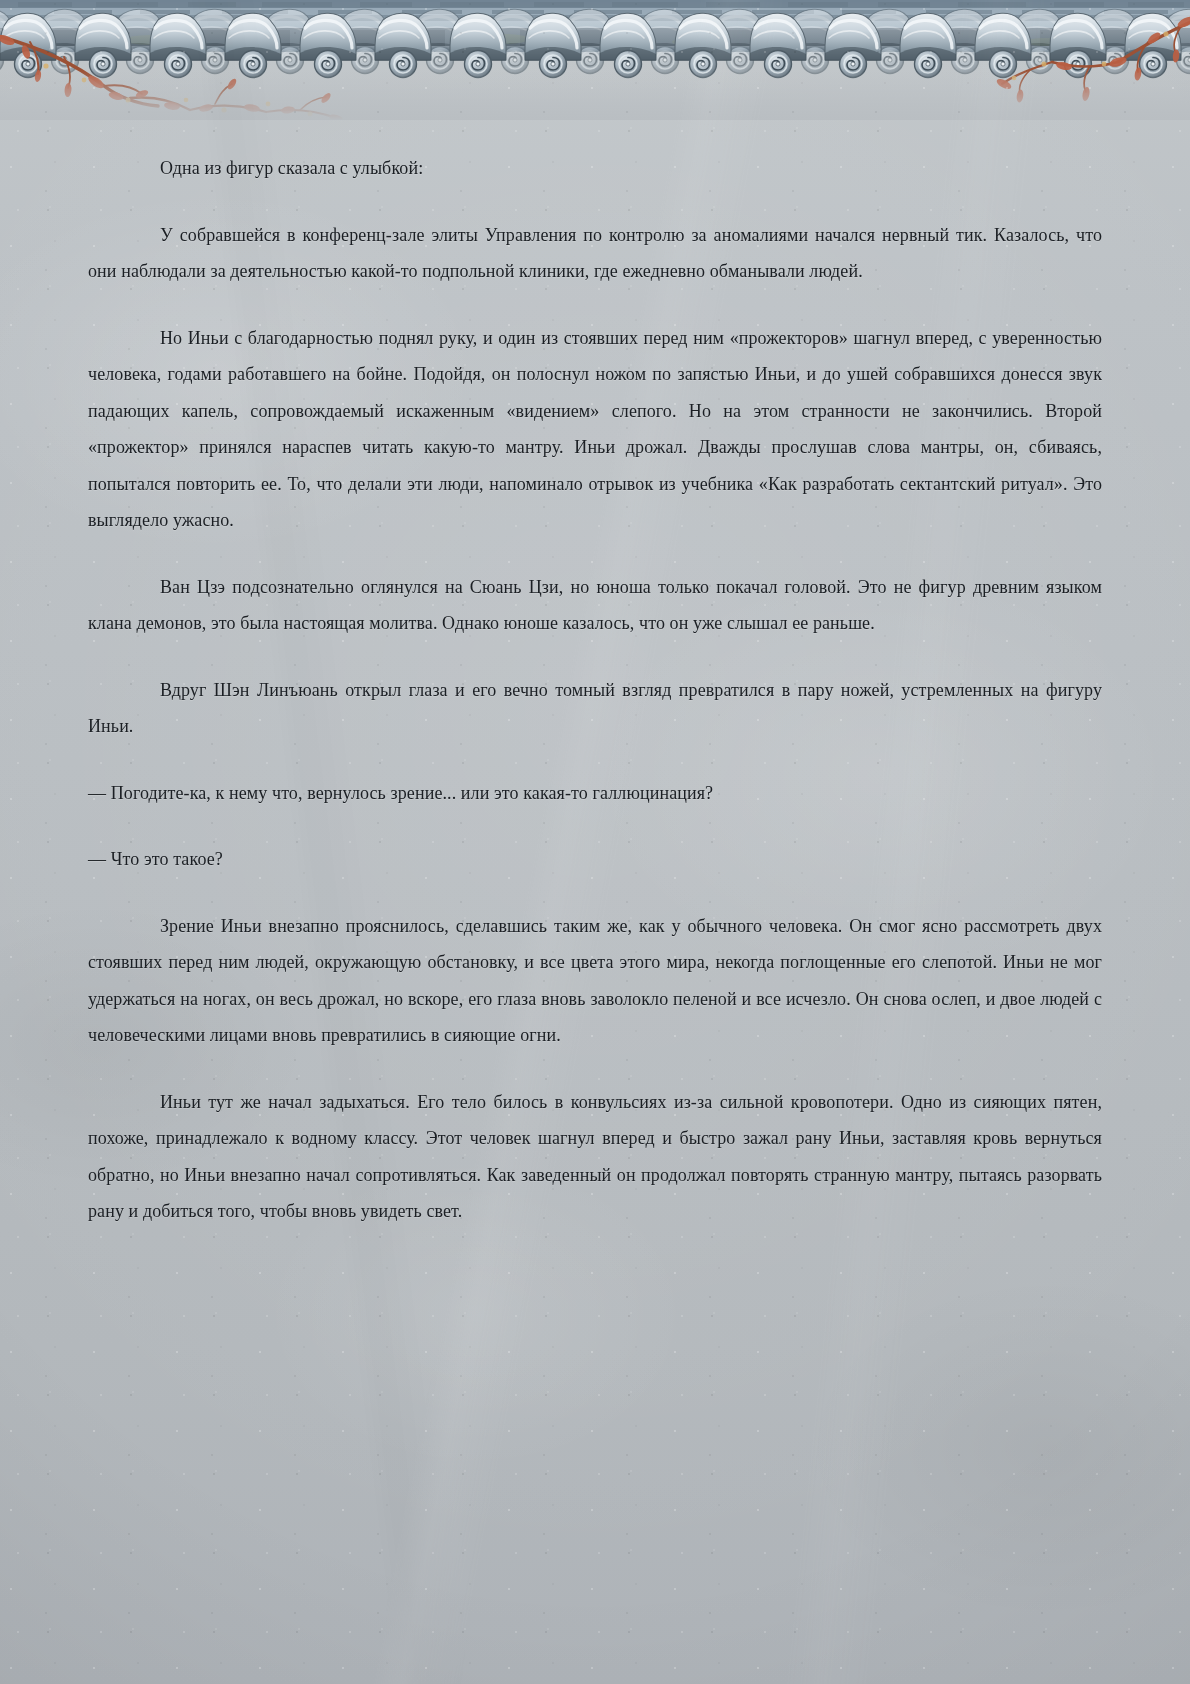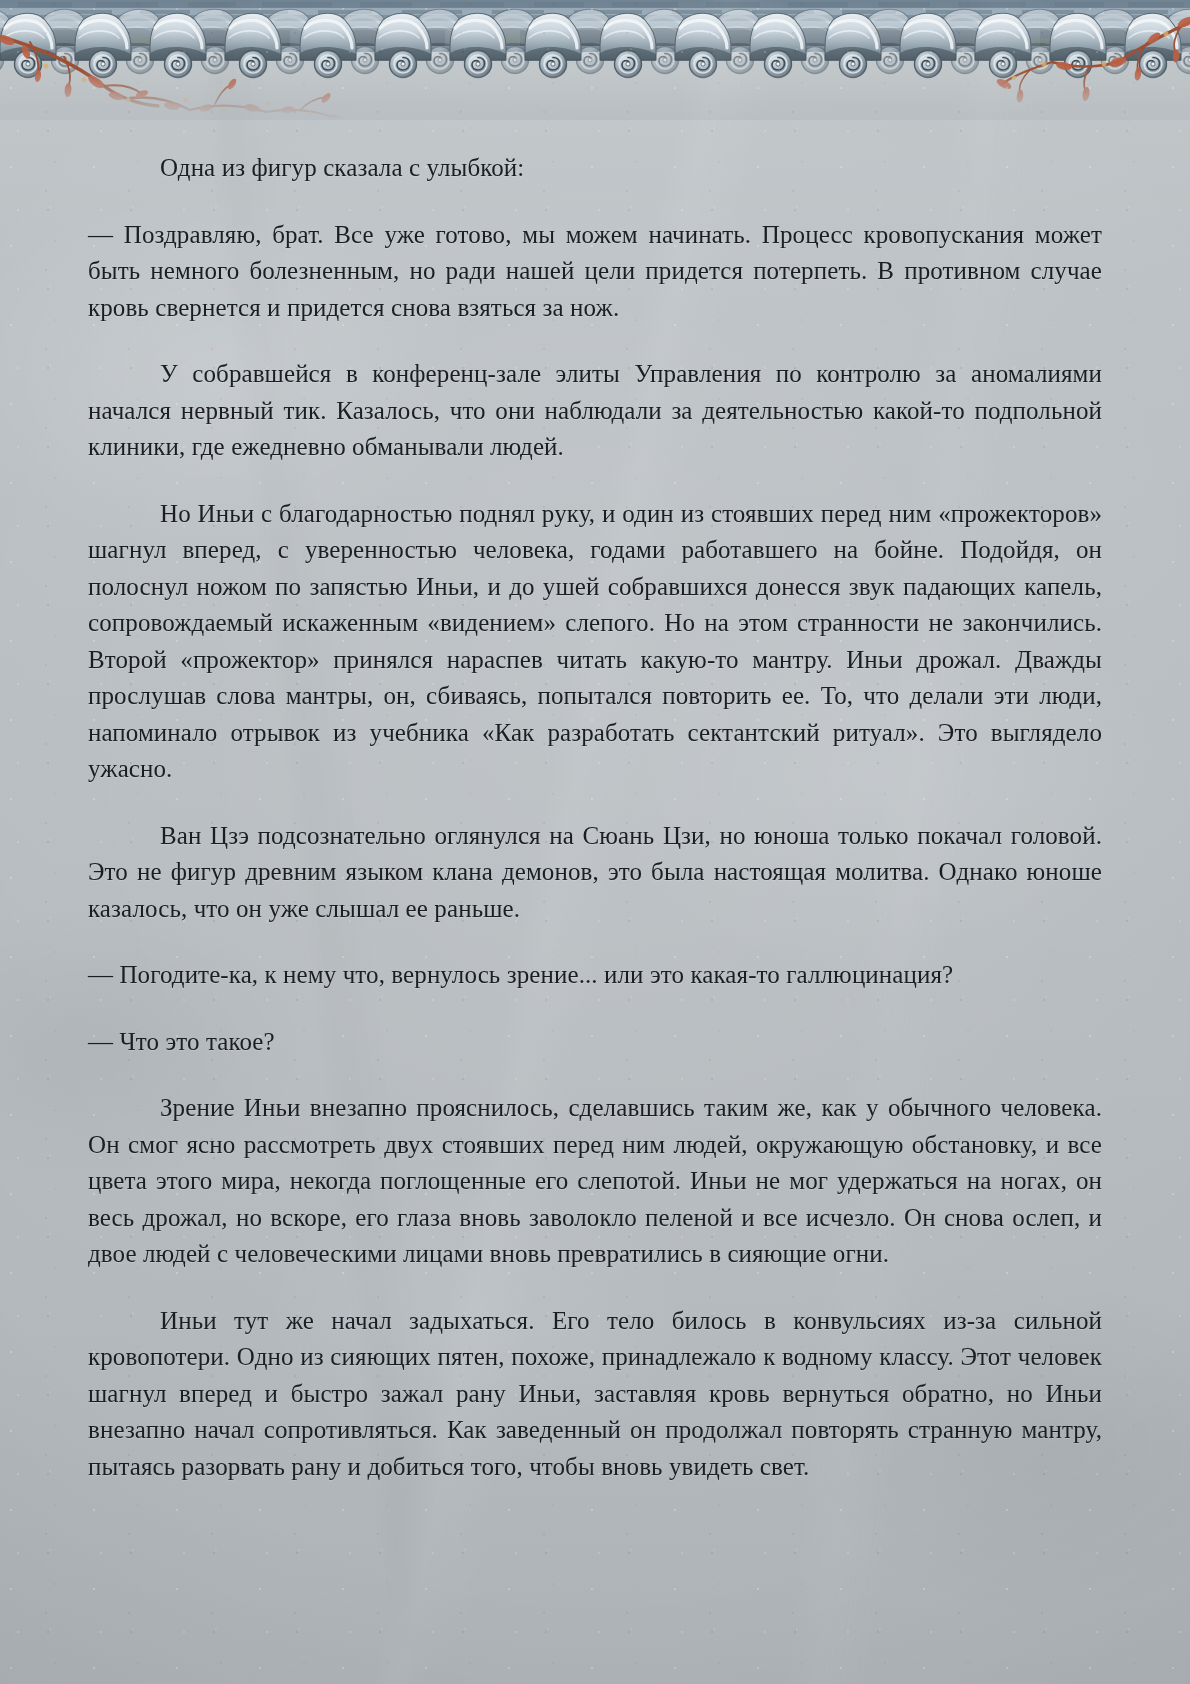--- a/index.html
+++ b/index.html
@@ -75,21 +75,21 @@
 
   
   .body-text {
     position: absolute;
     left: 88px;
     top: 150px;
     width: 1014px;
   }
   p.para {
     margin: 0 0 30px 0;
-    font-size: 25px;
+    font-size: 18px;
     line-height: 36.5px;
     color: #1b1f24;
     text-align: justify;
     text-indent: 72px;
     letter-spacing: .1px;
     text-shadow: 0 1px 0 rgba(255,255,255,.18);
   }
   p.para.dialogue { text-indent: 0; }
   p.para:last-child { margin-bottom: 0; }
 </style>
@@ -314,24 +314,24 @@
 
       <rect x="0" y="70" width="1190" height="50" fill="url(#fadeOut)"></rect>
     </svg>
   </div>
 
   <div class="grain"></div>
   <div class="streaks"></div>
 
   <div class="body-text">
     <p class="para">Одна из фигур сказала с улыбкой:</p>
-    <p class="para dialogue">— Поздравляю, брат. Все уже готово, мы можем начинать. Процесс кровопускания может быть немного болезненным, но ради нашей цели придется потерпеть. В противном случае кровь свернется и придется снова взяться за нож.</p>
     <p class="para">У собравшейся в конференц-зале элиты Управления по контролю за аномалиями начался нервный тик. Казалось, что они наблюдали за деятельностью какой-то подпольной клиники, где ежедневно обманывали людей.</p>
     <p class="para">Но Иньи с благодарностью поднял руку, и один из стоявших перед ним «прожекторов» шагнул вперед, с уверенностью человека, годами работавшего на бойне. Подойдя, он полоснул ножом по запястью Иньи, и до ушей собравшихся донесся звук падающих капель, сопровождаемый искаженным «видением» слепого. Но на этом странности не закончились. Второй «прожектор» принялся нараспев читать какую-то мантру. Иньи дрожал. Дважды прослушав слова мантры, он, сбиваясь, попытался повторить ее. То, что делали эти люди, напоминало отрывок из учебника «Как разработать сектантский ритуал». Это выглядело ужасно.</p>
     <p class="para">Ван Цзэ подсознательно оглянулся на Сюань Цзи, но юноша только покачал головой. Это не фигур древним языком клана демонов, это была настоящая молитва. Однако юноше казалось, что он уже слышал ее раньше.</p>
+    <p class="para">Вдруг Шэн Линъюань открыл глаза и его вечно томный взгляд превратился в пару ножей, устремленных на фигуру Иньи.</p>
     <p class="para dialogue">— Погодите-ка, к нему что, вернулось зрение... или это какая-то галлюцинация?</p>
     <p class="para dialogue">— Что это такое?</p>
     <p class="para">Зрение Иньи внезапно прояснилось, сделавшись таким же, как у обычного человека. Он смог ясно рассмотреть двух стоявших перед ним людей, окружающую обстановку, и все цвета этого мира, некогда поглощенные его слепотой. Иньи не мог удержаться на ногах, он весь дрожал, но вскоре, его глаза вновь заволокло пеленой и все исчезло. Он снова ослеп, и двое людей с человеческими лицами вновь превратились в сияющие огни.</p>
     <p class="para">Иньи тут же начал задыхаться. Его тело билось в конвульсиях из-за сильной кровопотери. Одно из сияющих пятен, похоже, принадлежало к водному классу. Этот человек шагнул вперед и быстро зажал рану Иньи, заставляя кровь вернуться обратно, но Иньи внезапно начал сопротивляться. Как заведенный он продолжал повторять странную мантру, пытаясь разорвать рану и добиться того, чтобы вновь увидеть свет.</p>
 
   </div>
 
 </div>
 
 </body></html>

